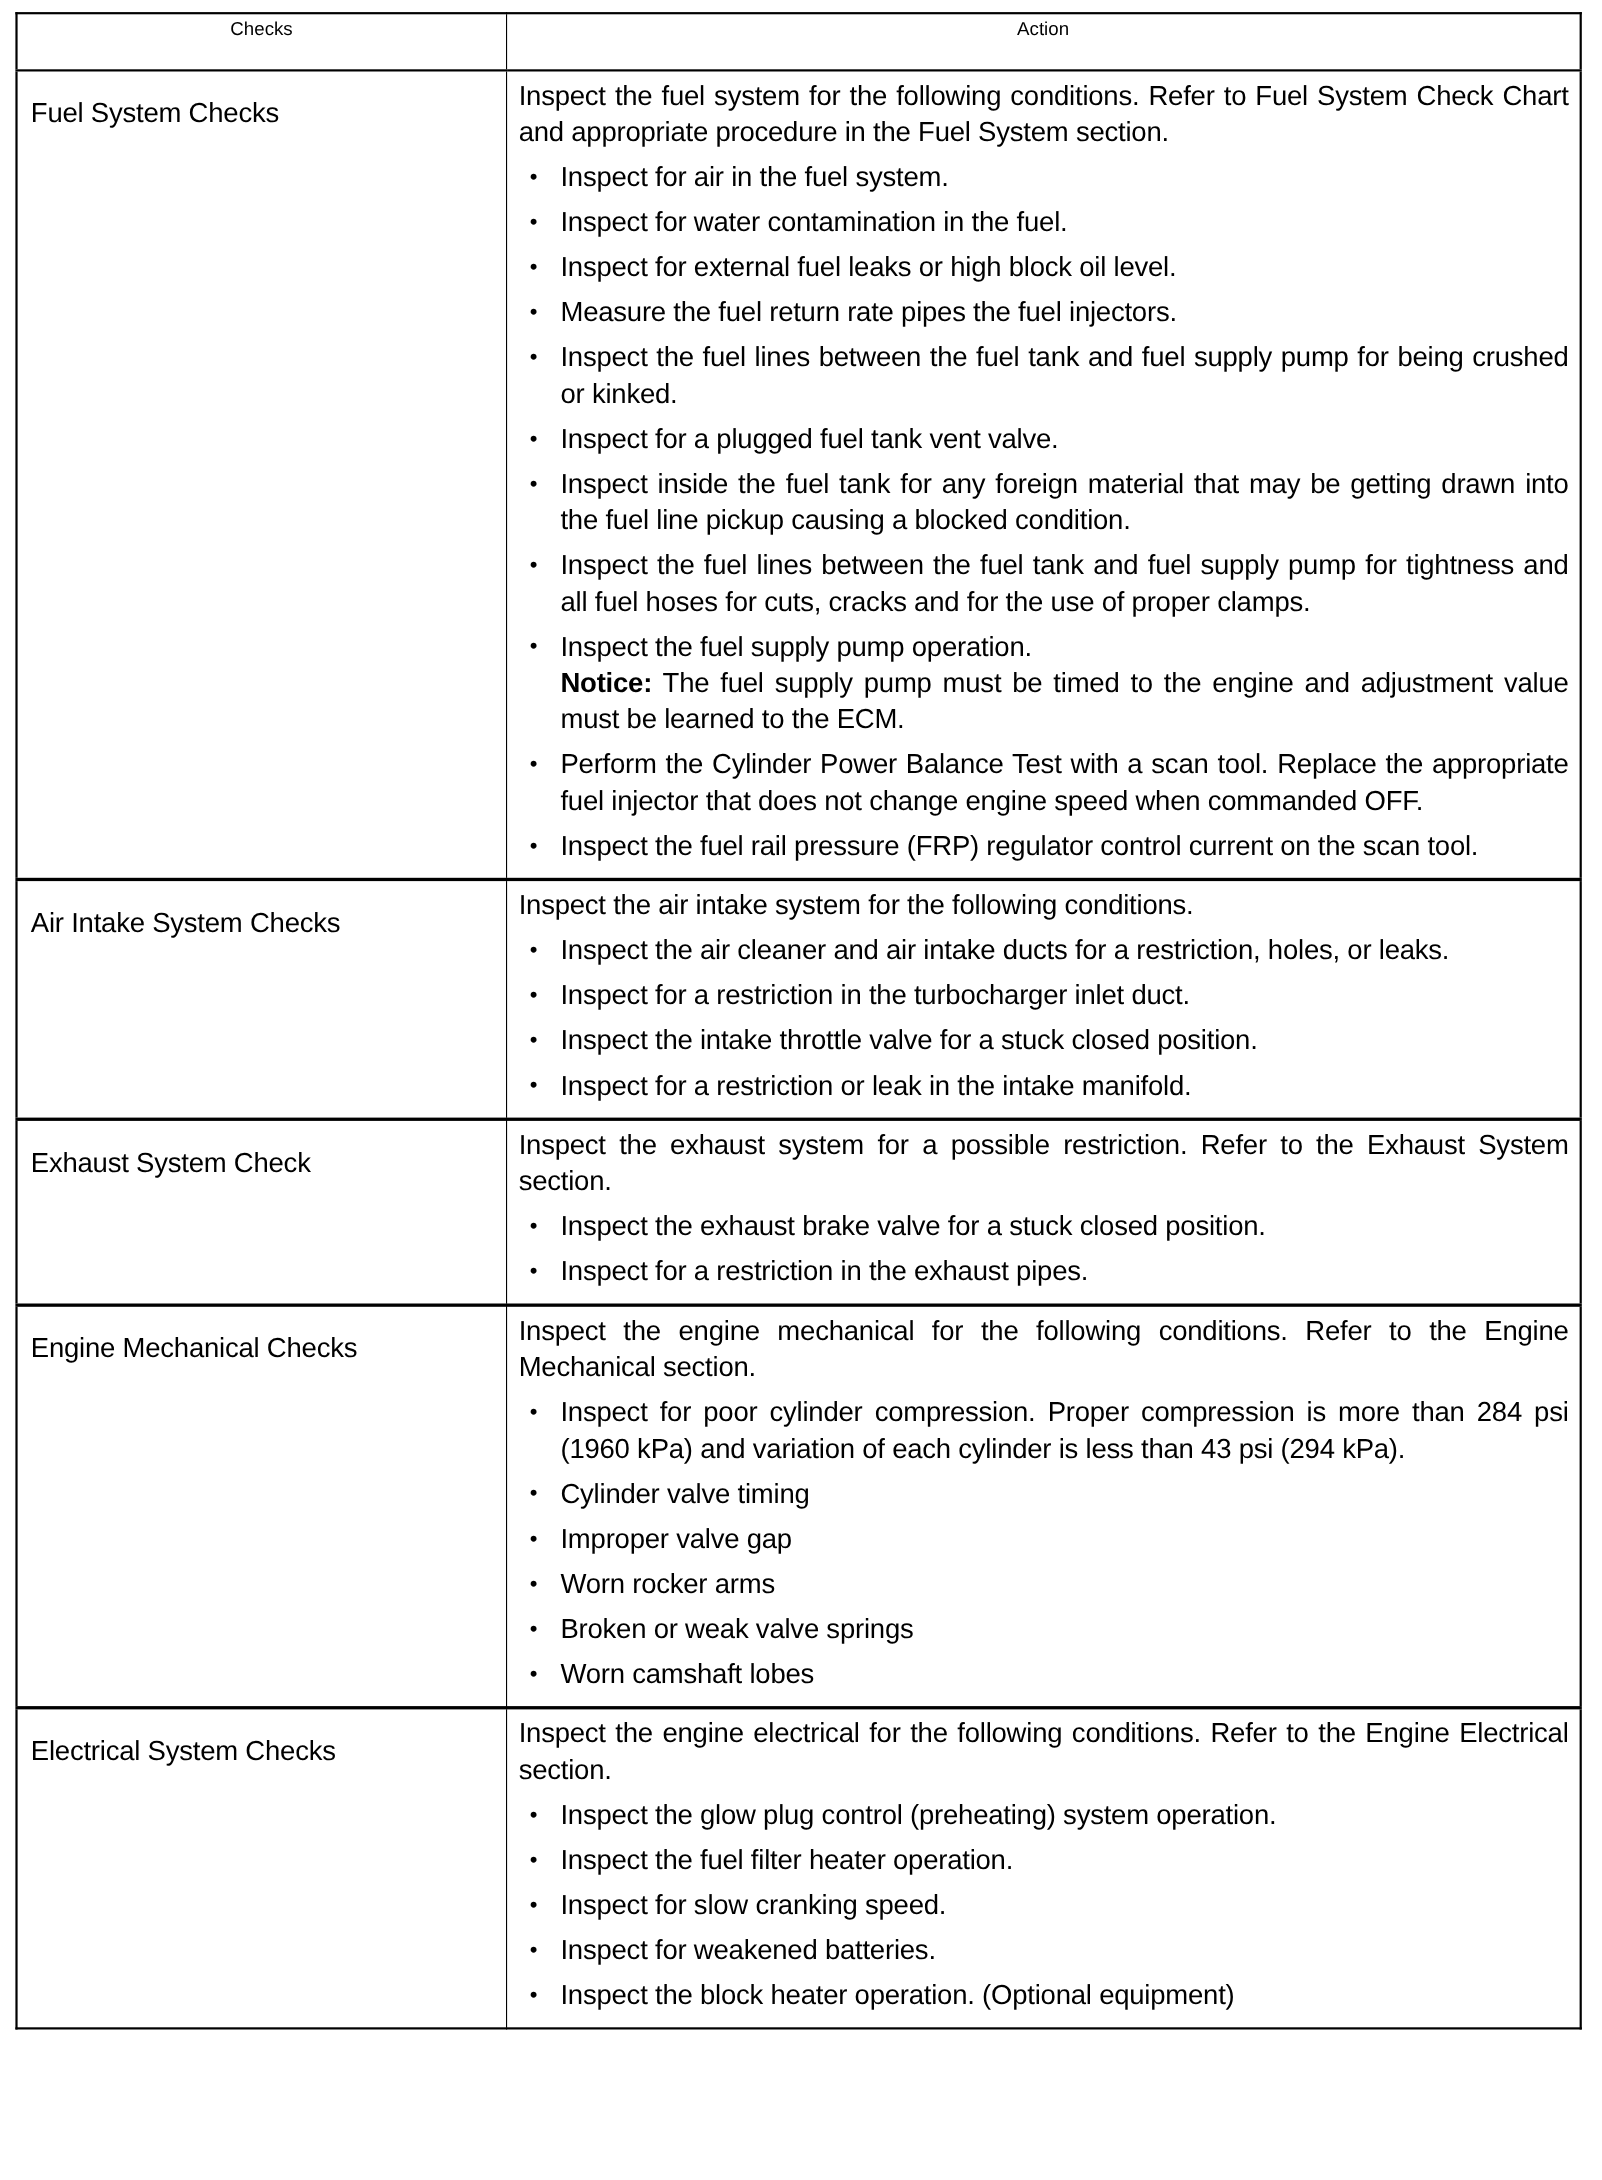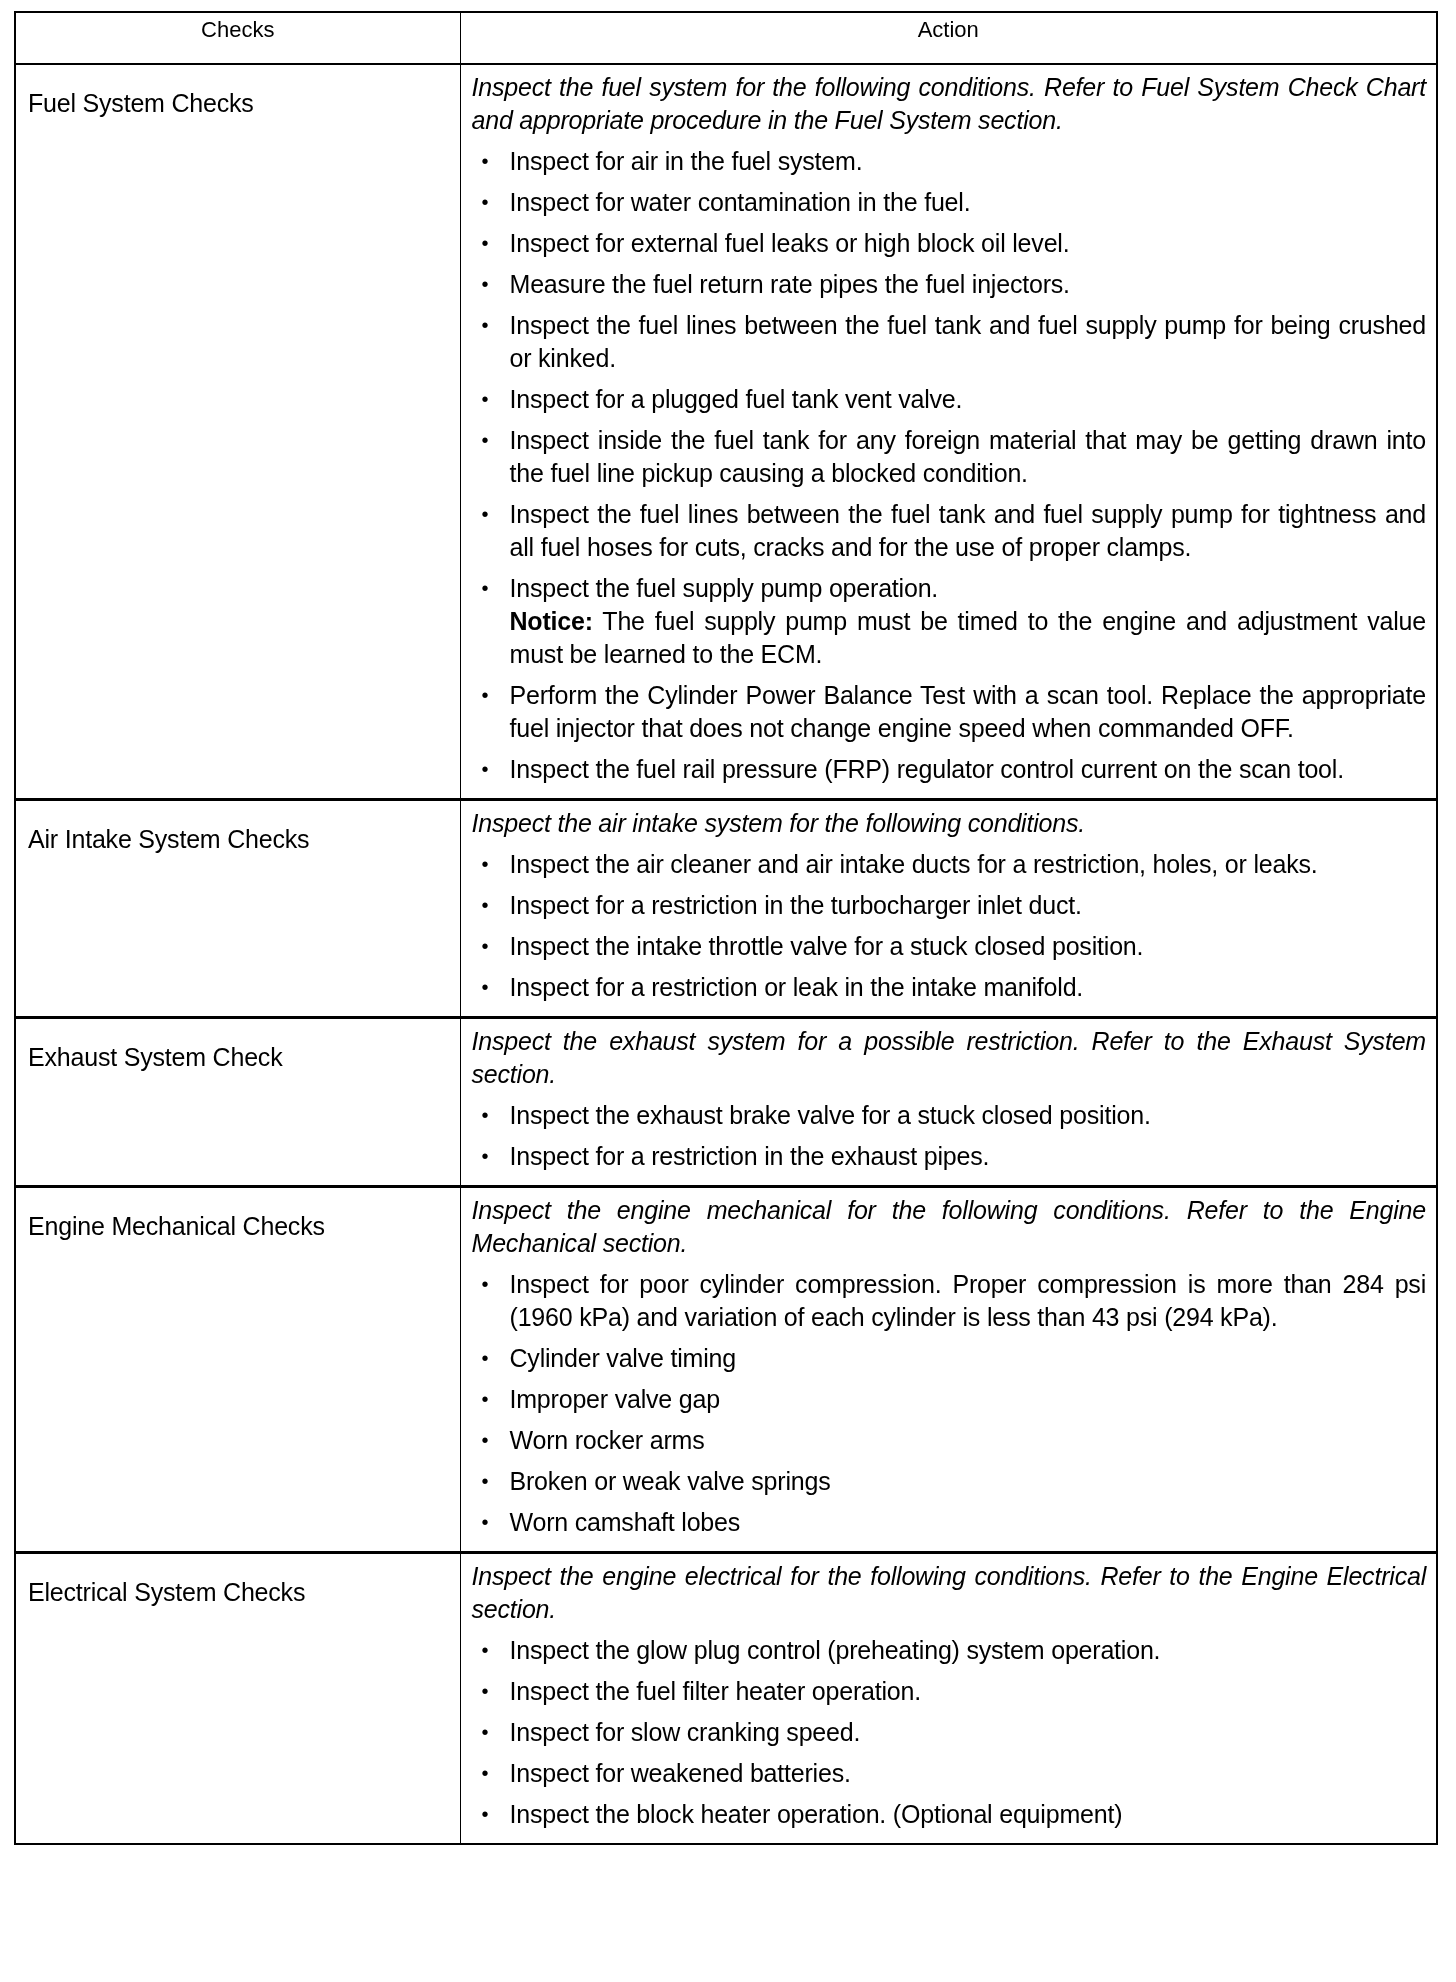--- a/index.html
+++ b/index.html
@@ -6,29 +6,29 @@
   body { width: 1456px; height: 1982px; position: relative; font-family: "Liberation Sans", sans-serif; color: #000; }
   .tbl {
     position: absolute; left: 14px; top: 11px; width: 1422px;
     border-collapse: collapse; table-layout: fixed;
     border: 2px solid #000;
   }
   .tbl col.c1 { width: 445px; }
   .tbl col.c2 { width: 977px; }
   .tbl th, .tbl td { border: 1px solid #000; vertical-align: top; }
   .tbl thead th {
-    font-weight: normal; font-size: 22px; text-align: center;
+    font-weight: normal; font-size: 17px; text-align: center;
     height: 46px; padding: 4px 0 0 0; vertical-align: top;
     border-bottom: 2px solid #000;
   }
   .tbl tbody tr { border-top: 3px solid #000; }
   .tbl tbody tr:first-child { border-top: 2px solid #000; }
   .tbl td.check { font-size: 25px; padding: 24px 10px 0 12px; letter-spacing: -0.2px; }
   .tbl td.action { font-size: 25px; padding: 6px 10px 8px 11px; line-height: 33px; letter-spacing: -0.2px; }
-  .intro { text-align: justify; margin: 0 0 8px 0; font-style: italic; }
+  .intro { text-align: justify; margin: 0 0 8px 0; }
   ul.bul { list-style: none; margin: 0; padding: 0; }
   ul.bul li { position: relative; padding-left: 38px; margin: 0 0 8px 0; text-align: justify; }
   ul.bul li:last-child { margin-bottom: 4px; }
   ul.bul li .dot { position: absolute; left: 10px; top: 0; font-size: 20px; }
   .notice-label { font-weight: bold; }
 </style>
 </head>
 <body>
 
 <table class="tbl">

